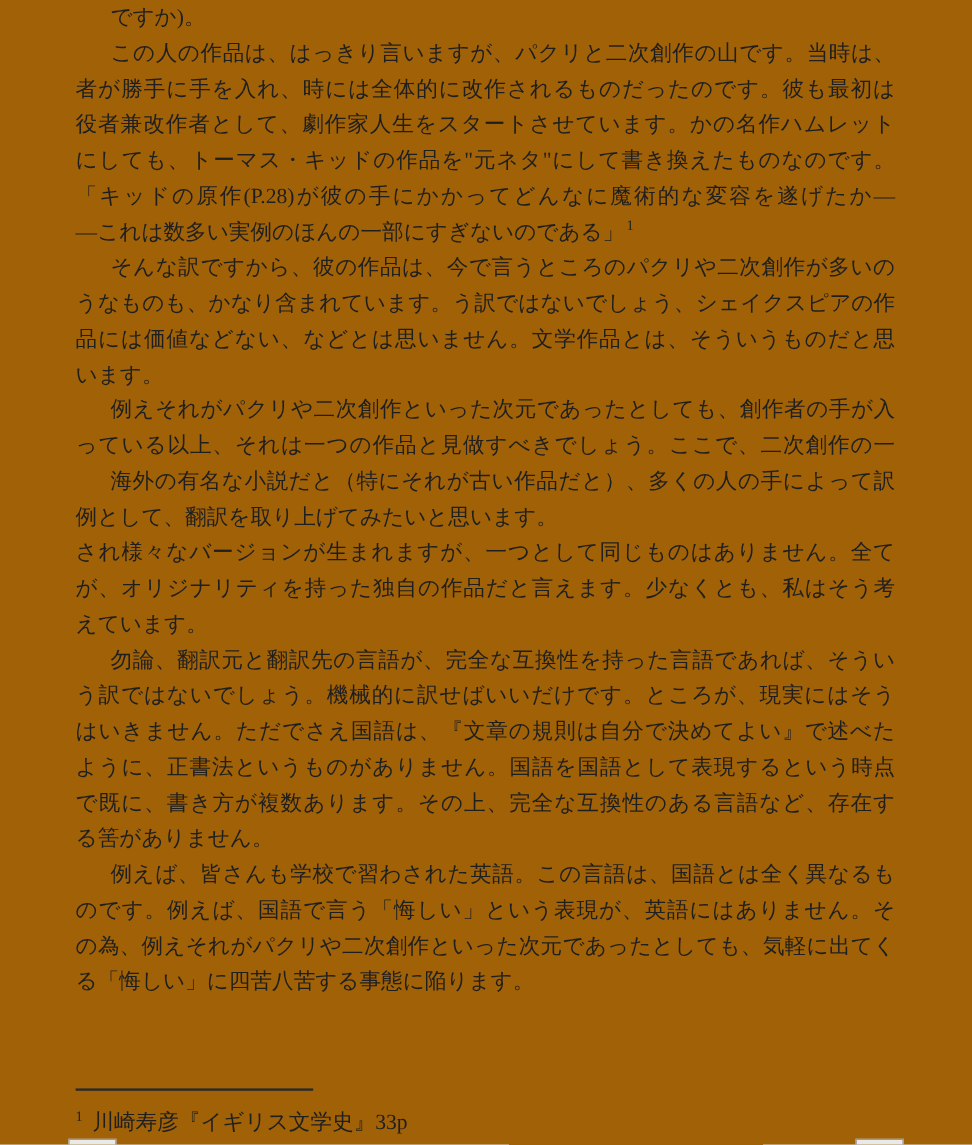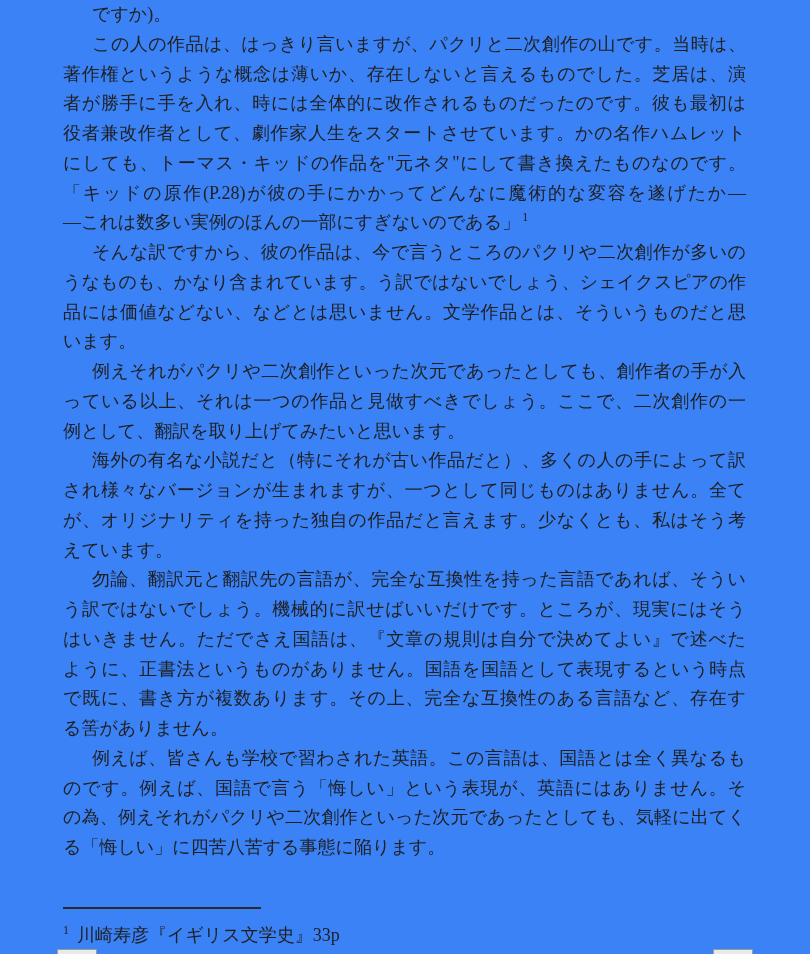--- a/index.html
+++ b/index.html
@@ -1,20 +1,20 @@
 <!DOCTYPE html>
 <html><head>
 <meta charset="utf-8">
 <style>
   html, body { margin: 0; padding: 0; background: #ffffff; }
   .page {
     position: relative;
     width: 810px;
     height: 954px;
-    background: #3b82f6;
+    background: #a16207;
     overflow: hidden;
     font-family: "Liberation Serif", "DejaVu Serif", serif;
     color: #1f1f1f;
   }
   .text-block {
     position: absolute;
     left: 63px;
     top: 0;
     width: 683px;
   }
@@ -77,34 +77,33 @@
 </style>
 </head>
 <body>
 
 <div class="page">
 
   <div class="text-block">
 
   <div class="line short indent">ですか)。</div>
       <div class="line just indent">この人の作品は、はっきり言いますが、パクリと二次創作の山です。当時は、</div>
-      <div class="line just">著作権というような概念は薄いか、存在しないと言えるものでした。芝居は、演</div>
       <div class="line just">者が勝手に手を入れ、時には全体的に改作されるものだったのです。彼も最初は</div>
       <div class="line just">役者兼改作者として、劇作家人生をスタートさせています。かの名作ハムレット</div>
       <div class="line just">にしても、トーマス・キッドの作品を"元ネタ"にして書き換えたものなのです。</div>
       <div class="line just">「キッドの原作(P.28)が彼の手にかかってどんなに魔術的な変容を遂げたか—</div>
       <div class="line short">—これは数多い実例のほんの一部にすぎないのである」<sup class="fn-ref">1</sup></div>
       <div class="line just indent">そんな訳ですから、彼の作品は、今で言うところのパクリや二次創作が多いの</div>
       <div class="line just">うなものも、かなり含まれています。う訳ではないでしょう、シェイクスピアの作</div>
       <div class="line just">品には価値などない、などとは思いません。文学作品とは、そういうものだと思</div>
       <div class="line short">います。</div>
       <div class="line just indent">例えそれがパクリや二次創作といった次元であったとしても、創作者の手が入</div>
       <div class="line just">っている以上、それは一つの作品と見做すべきでしょう。ここで、二次創作の一</div>
+      <div class="line just indent">海外の有名な小説だと（特にそれが古い作品だと）、多くの人の手によって訳</div>
       <div class="line short">例として、翻訳を取り上げてみたいと思います。</div>
-      <div class="line just indent">海外の有名な小説だと（特にそれが古い作品だと）、多くの人の手によって訳</div>
       <div class="line just">され様々なバージョンが生まれますが、一つとして同じものはありません。全て</div>
       <div class="line just">が、オリジナリティを持った独自の作品だと言えます。少なくとも、私はそう考</div>
       <div class="line short">えています。</div>
       <div class="line just indent">勿論、翻訳元と翻訳先の言語が、完全な互換性を持った言語であれば、そうい</div>
       <div class="line just">う訳ではないでしょう。機械的に訳せばいいだけです。ところが、現実にはそう</div>
       <div class="line just">はいきません。ただでさえ国語は、『文章の規則は自分で決めてよい』で述べた</div>
       <div class="line just">ように、正書法というものがありません。国語を国語として表現するという時点</div>
       <div class="line just">で既に、書き方が複数あります。その上、完全な互換性のある言語など、存在す</div>
       <div class="line short">る筈がありません。</div>
       <div class="line just indent">例えば、皆さんも学校で習わされた英語。この言語は、国語とは全く異なるも</div>

